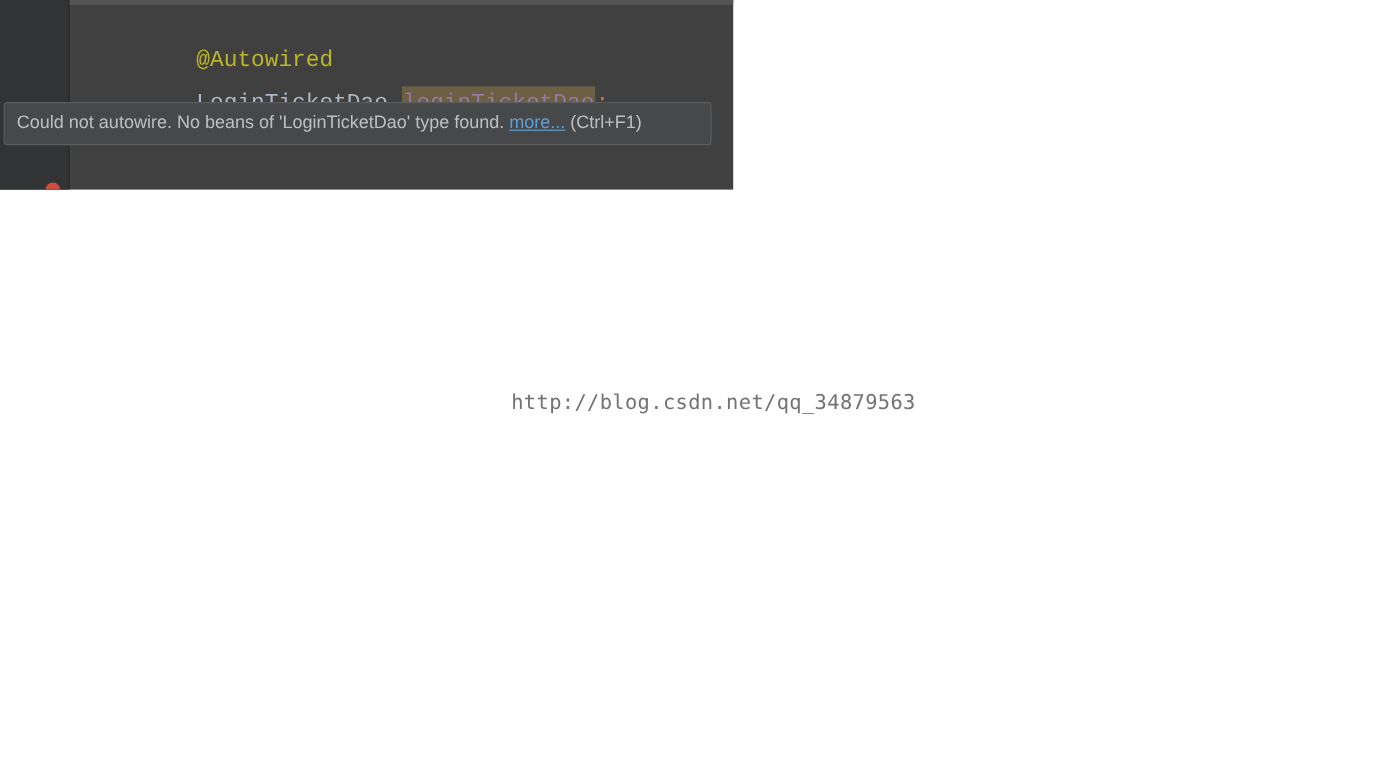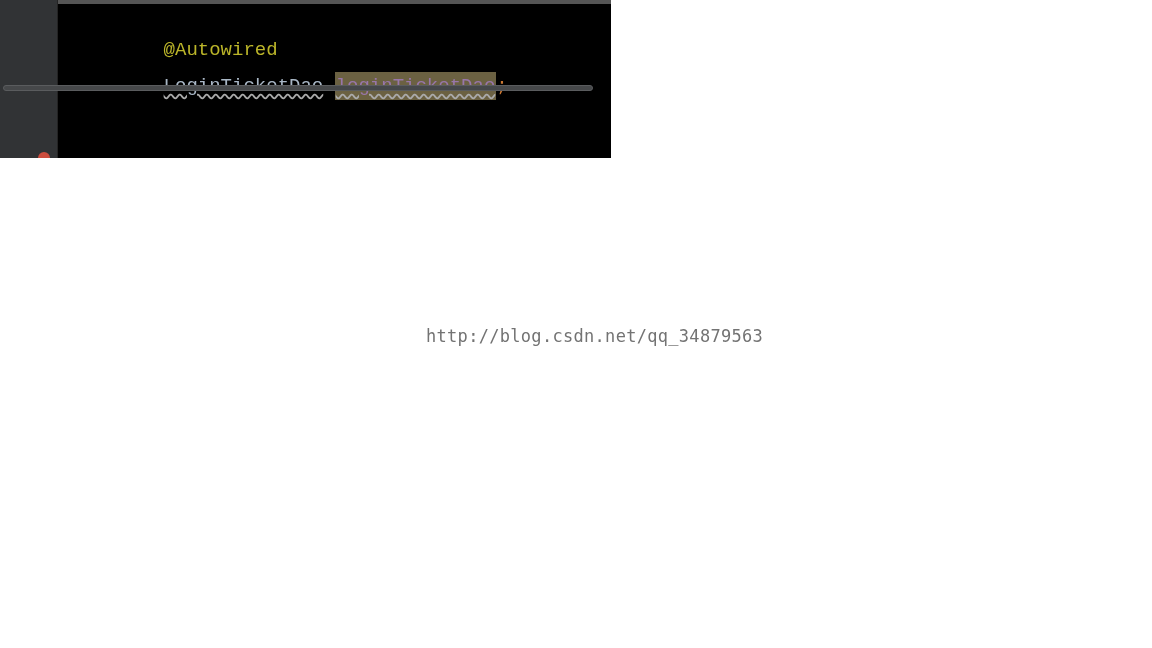--- a/index.html
+++ b/index.html
@@ -13,21 +13,21 @@
       background: #ffffff;
       font-family: Consolas, 'Courier New', monospace;
       position: relative;
     }
     .editor-area {
       position: absolute;
       top: 0;
       left: 0;
       width: 611px;
       height: 158px;
-      background: #000000;
+      background: #404040;
     }
     .gutter-strip {
       position: absolute;
       top: 0;
       left: 0;
       width: 57px;
       height: 158px;
       background: #313335;
     }
     .gutter-divider {
@@ -135,18 +135,21 @@
 
   <div class="code-line line1">
     <span class="annotation">@Autowired</span>
   </div>
 
   <div class="code-line line2">
     <span class="type-name warning-wavy">LoginTicketDao</span><span class="type-name"> </span><span class="field-name field-highlight warning-wavy">loginTicketDao</span><span class="semicolon">;</span>
   </div>
 
   <div class="inspection-tooltip">
+    <div class="inspection-row">
+      <span>Could not autowire. No beans of 'LoginTicketDao' type found. </span><span class="inspection-link">more...</span><span class="hint-key"> (Ctrl+F1)</span>
+    </div>
   </div>
 
   <div class="error-dot"></div>
 </div>
 
 <div class="watermark">http://blog.csdn.net/qq_34879563</div>
 
 </body></html>

